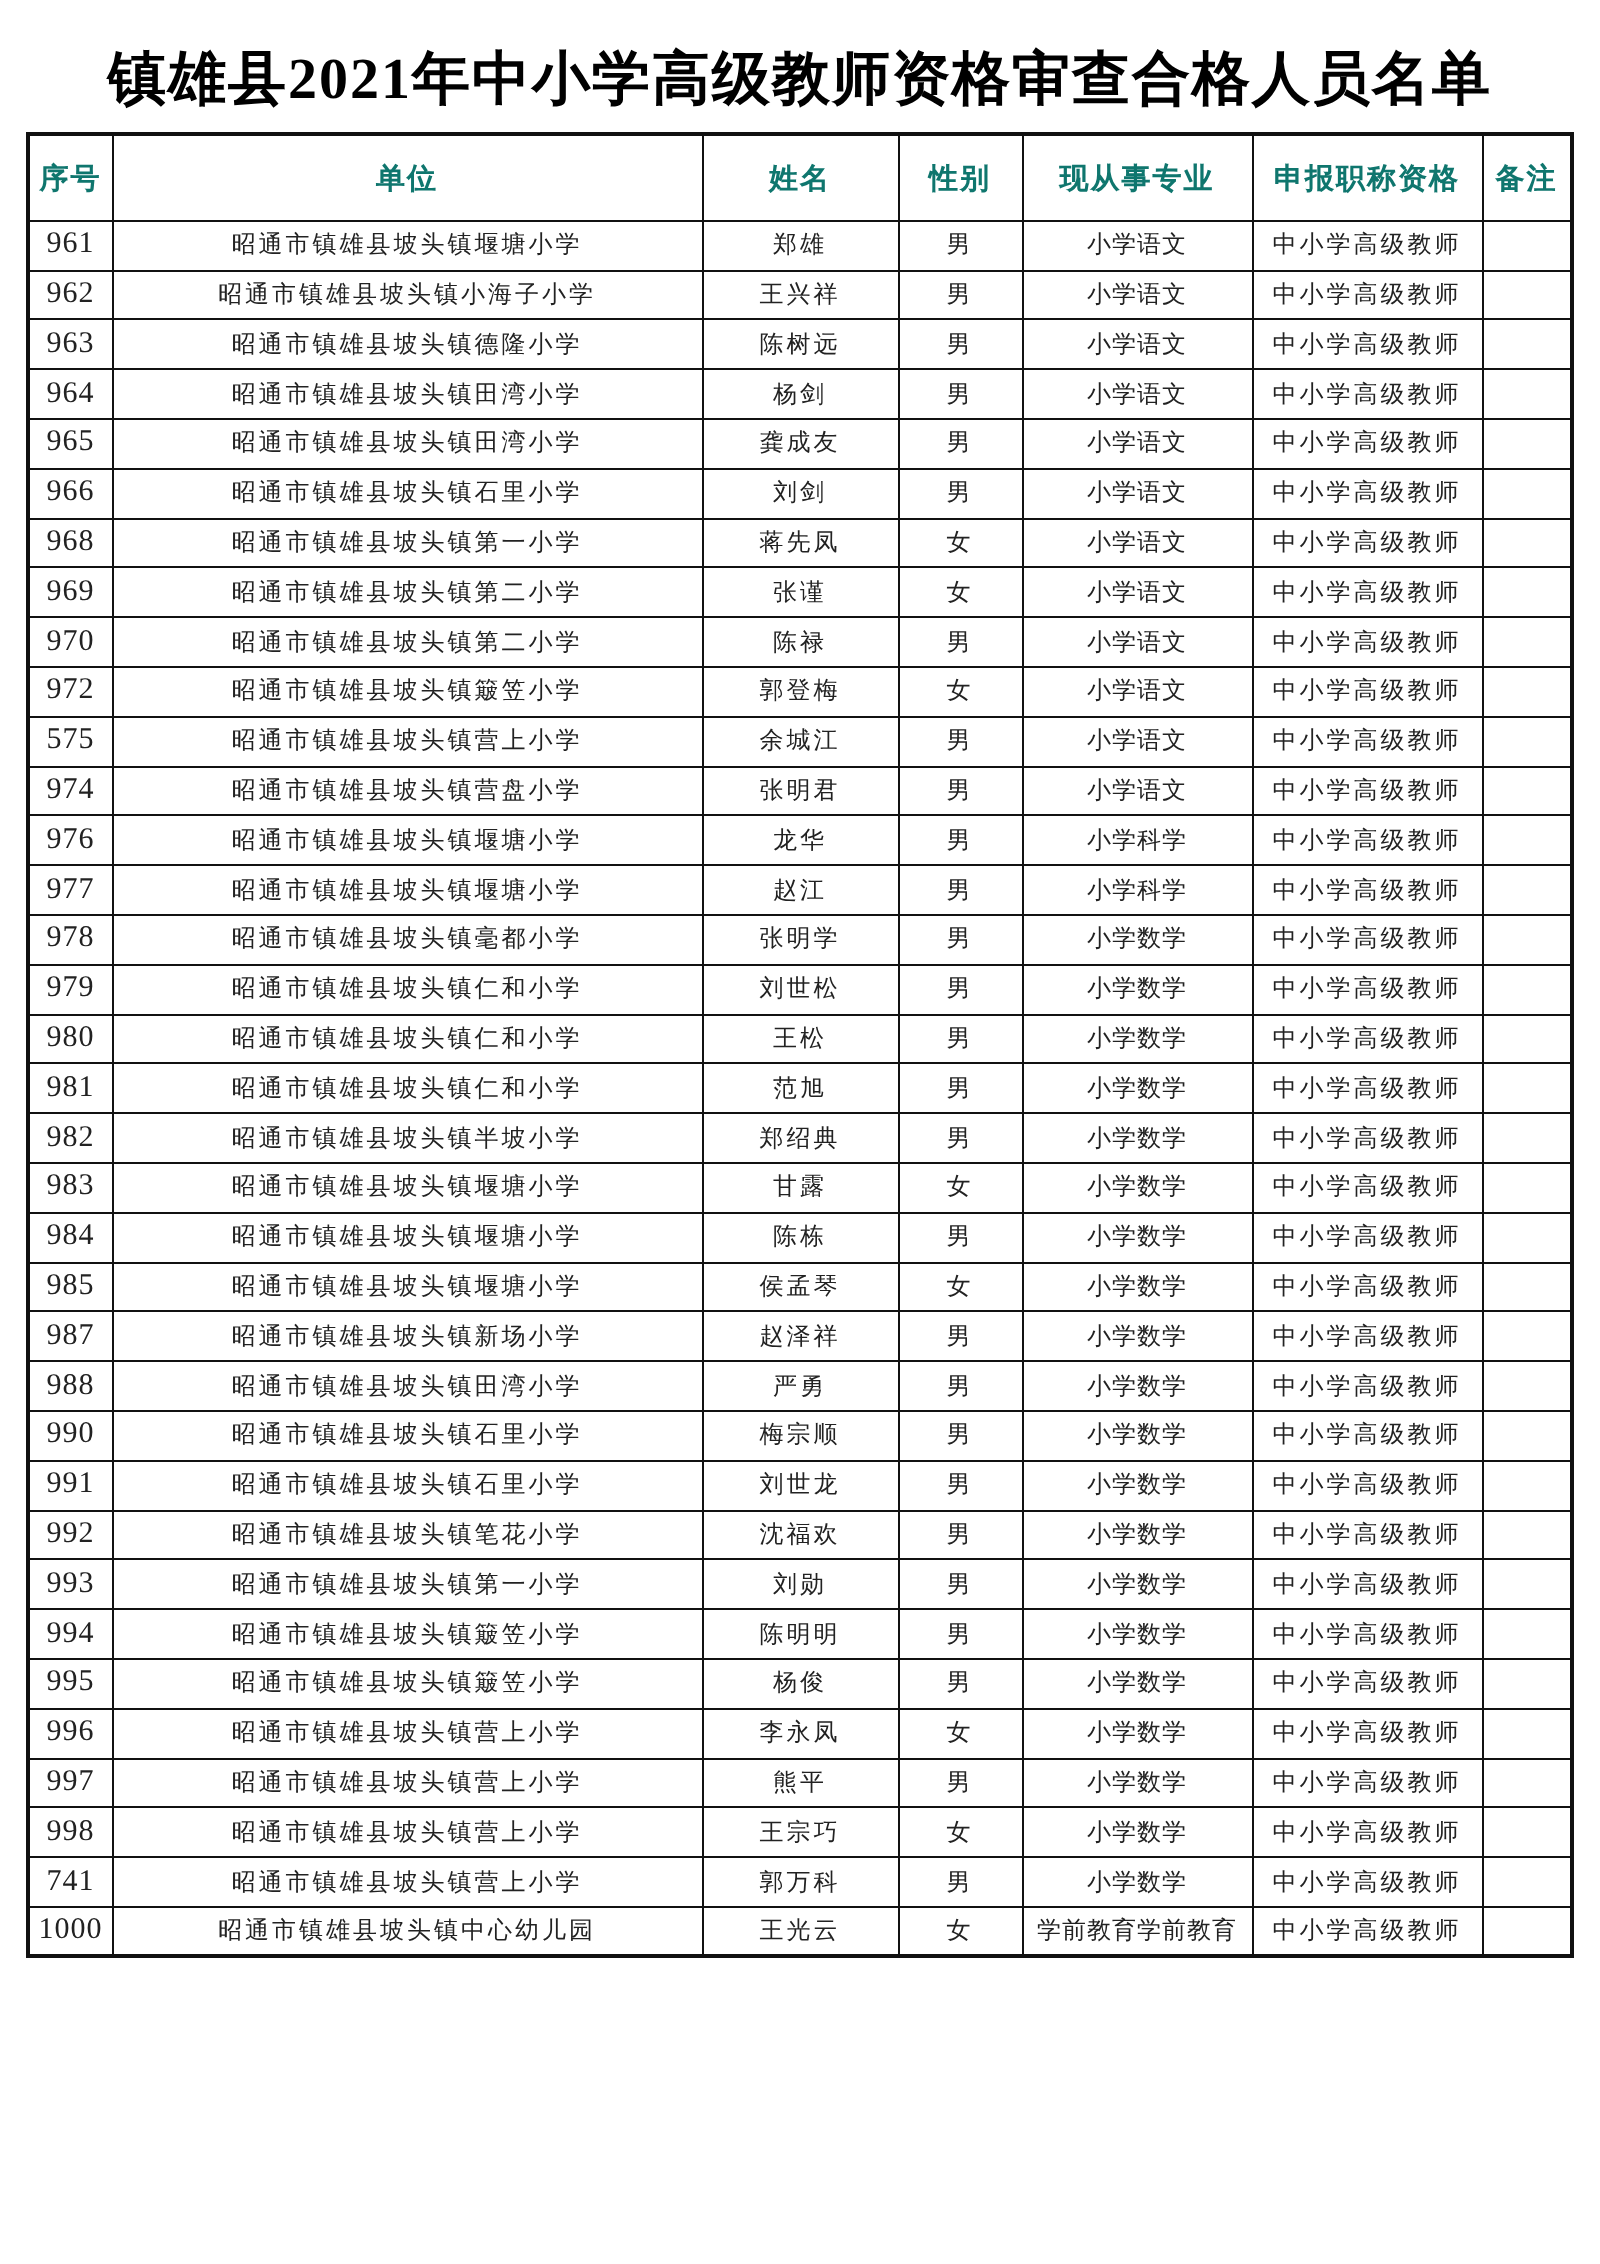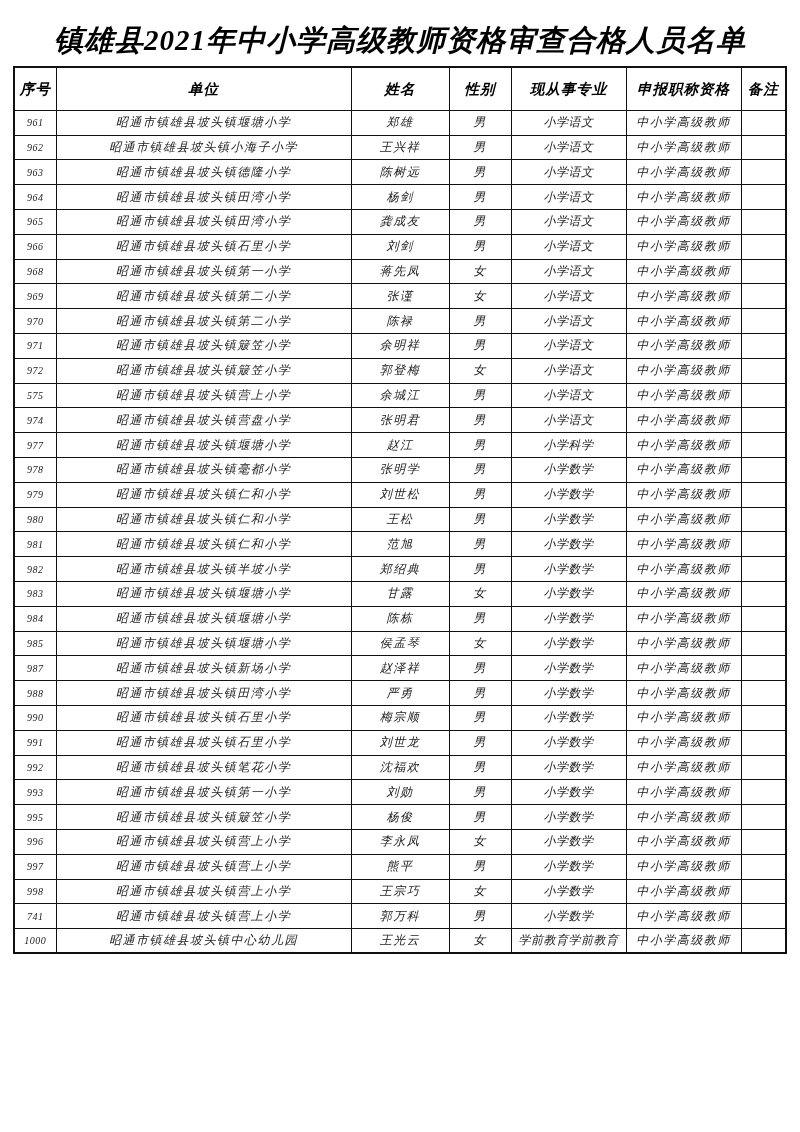--- a/index.html
+++ b/index.html
@@ -12,21 +12,20 @@
     height: 1132px;
     font-family: "Liberation Serif", "DejaVu Serif", serif;
     color: #1a1a1a;
     overflow: hidden;
   }
   .page {
     box-sizing: border-box;
     width: 800px;
     height: 1132px;
     padding-top: 24px;
-    font-style: italic;
   }
   .doc-title {
     text-align: center;
     font-size: 29px;
     font-weight: bold;
     letter-spacing: 1px;
     margin: 0 0 9px 0;
     line-height: 1.15;
     color: #000000;
   }
@@ -43,31 +42,31 @@
     vertical-align: middle;
     padding: 0;
     overflow: hidden;
     white-space: nowrap;
   }
   thead tr { height: 43px; }
   th {
     font-size: 14.5px;
     font-weight: bold;
     letter-spacing: 1px;
-    color: #000000;
+    color: #0f766e;
   }
   tbody tr { height: 24.8px; }
   td {
     font-size: 12px;
     letter-spacing: 1.5px;
     color: #222222;
   }
   td.seq {
     letter-spacing: 0.5px;
-    font-size: 10px;
+    font-size: 15px;
   }
   td.profession { letter-spacing: 0.5px; }
 </style>
 </head>
 <body>
 
 <div class="page">
 
   <h1 class="doc-title">镇雄县2021年中小学高级教师资格审查合格人员名单</h1>
 
@@ -178,29 +177,20 @@
         <tr>
           <td class="seq">970</td>
           <td class="unit">昭通市镇雄县坡头镇第二小学</td>
           <td class="name">陈禄</td>
           <td class="gender">男</td>
           <td class="profession">小学语文</td>
           <td class="titlequal">中小学高级教师</td>
           <td class="remarks"></td>
         </tr>
 
-        <tr>
-          <td class="seq">971</td>
-          <td class="unit">昭通市镇雄县坡头镇簸笠小学</td>
-          <td class="name">余明祥</td>
-          <td class="gender">男</td>
-          <td class="profession">小学语文</td>
-          <td class="titlequal">中小学高级教师</td>
-          <td class="remarks"></td>
-        </tr>
 
         <tr>
           <td class="seq">972</td>
           <td class="unit">昭通市镇雄县坡头镇簸笠小学</td>
           <td class="name">郭登梅</td>
           <td class="gender">女</td>
           <td class="profession">小学语文</td>
           <td class="titlequal">中小学高级教师</td>
           <td class="remarks"></td>
         </tr>
@@ -219,20 +209,29 @@
           <td class="seq">974</td>
           <td class="unit">昭通市镇雄县坡头镇营盘小学</td>
           <td class="name">张明君</td>
           <td class="gender">男</td>
           <td class="profession">小学语文</td>
           <td class="titlequal">中小学高级教师</td>
           <td class="remarks"></td>
         </tr>
 
 
+        <tr>
+          <td class="seq">976</td>
+          <td class="unit">昭通市镇雄县坡头镇堰塘小学</td>
+          <td class="name">龙华</td>
+          <td class="gender">男</td>
+          <td class="profession">小学科学</td>
+          <td class="titlequal">中小学高级教师</td>
+          <td class="remarks"></td>
+        </tr>
 
         <tr>
           <td class="seq">977</td>
           <td class="unit">昭通市镇雄县坡头镇堰塘小学</td>
           <td class="name">赵江</td>
           <td class="gender">男</td>
           <td class="profession">小学科学</td>
           <td class="titlequal">中小学高级教师</td>
           <td class="remarks"></td>
         </tr>
@@ -372,20 +371,29 @@
         <tr>
           <td class="seq">993</td>
           <td class="unit">昭通市镇雄县坡头镇第一小学</td>
           <td class="name">刘勋</td>
           <td class="gender">男</td>
           <td class="profession">小学数学</td>
           <td class="titlequal">中小学高级教师</td>
           <td class="remarks"></td>
         </tr>
 
+        <tr>
+          <td class="seq">994</td>
+          <td class="unit">昭通市镇雄县坡头镇簸笠小学</td>
+          <td class="name">陈明明</td>
+          <td class="gender">男</td>
+          <td class="profession">小学数学</td>
+          <td class="titlequal">中小学高级教师</td>
+          <td class="remarks"></td>
+        </tr>
 
         <tr>
           <td class="seq">995</td>
           <td class="unit">昭通市镇雄县坡头镇簸笠小学</td>
           <td class="name">杨俊</td>
           <td class="gender">男</td>
           <td class="profession">小学数学</td>
           <td class="titlequal">中小学高级教师</td>
           <td class="remarks"></td>
         </tr>

